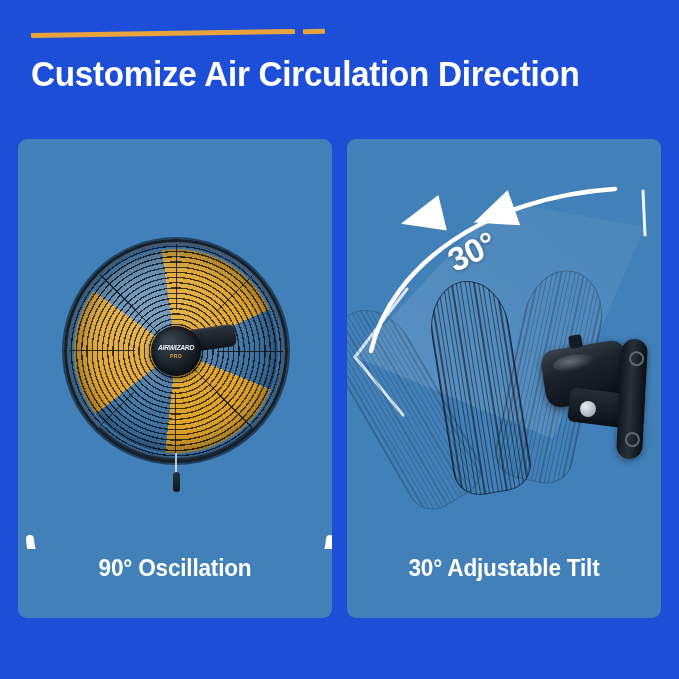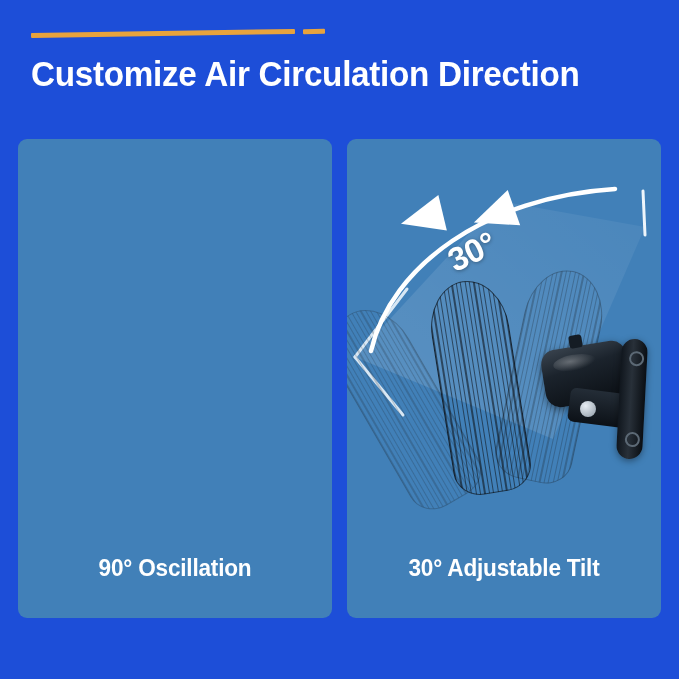--- a/index.html
+++ b/index.html
@@ -356,20 +356,48 @@
 <div id="page">
 
   <div class="accent-wrap">
     <div class="accent-bar"></div>
     <div class="accent-dash"></div>
   </div>
 
   <div class="page-title">Customize Air Circulation Direction</div>
 
   <div class="card" id="card-left">
+    <div class="card-stage">
+
+      <div class="fan-front">
+        <div class="fan-blades"></div>
+        <div class="fan-cage"></div>
+        <div class="fan-spokes"></div>
+        <div class="fan-rim"></div>
+        <div class="fan-rim-hi"></div>
+        <div class="fan-motor-front"></div>
+        <div class="fan-hub">
+          <div class="hub-brand">AIRWIZARD</div>
+          <div class="hub-sub">PRO</div>
+        </div>
+        <div class="fan-chain"></div>
+        <div class="fan-chain-weight"></div>
+      </div>
+
+      <svg class="osc-arrow" id="osc-arrow-left" width="120" height="80">
+        <path d="M4,8 C6,44 44,68 104,62" fill="none" stroke="#ffffff" stroke-width="8" stroke-linecap="round"></path>
+        <path d="M98,46 L118,62 L96,76 Z" fill="#ffffff"></path>
+      </svg>
+
+      <svg class="osc-arrow" id="osc-arrow-right" width="120" height="80">
+        <path d="M116,8 C114,44 76,68 16,62" fill="none" stroke="#ffffff" stroke-width="8" stroke-linecap="round"></path>
+        <path d="M22,46 L2,62 L24,76 Z" fill="#ffffff"></path>
+      </svg>
+
+    </div>
 
     <div class="card-caption">90° Oscillation</div>
   </div>
 
   <div class="card" id="card-right">
     <div class="card-stage">
 
       <svg class="tilt-wedge" viewBox="0 0 314 410">
         <defs>
           <linearGradient id="wedgeFade" x1="0" y1="1" x2="1" y2="0">

